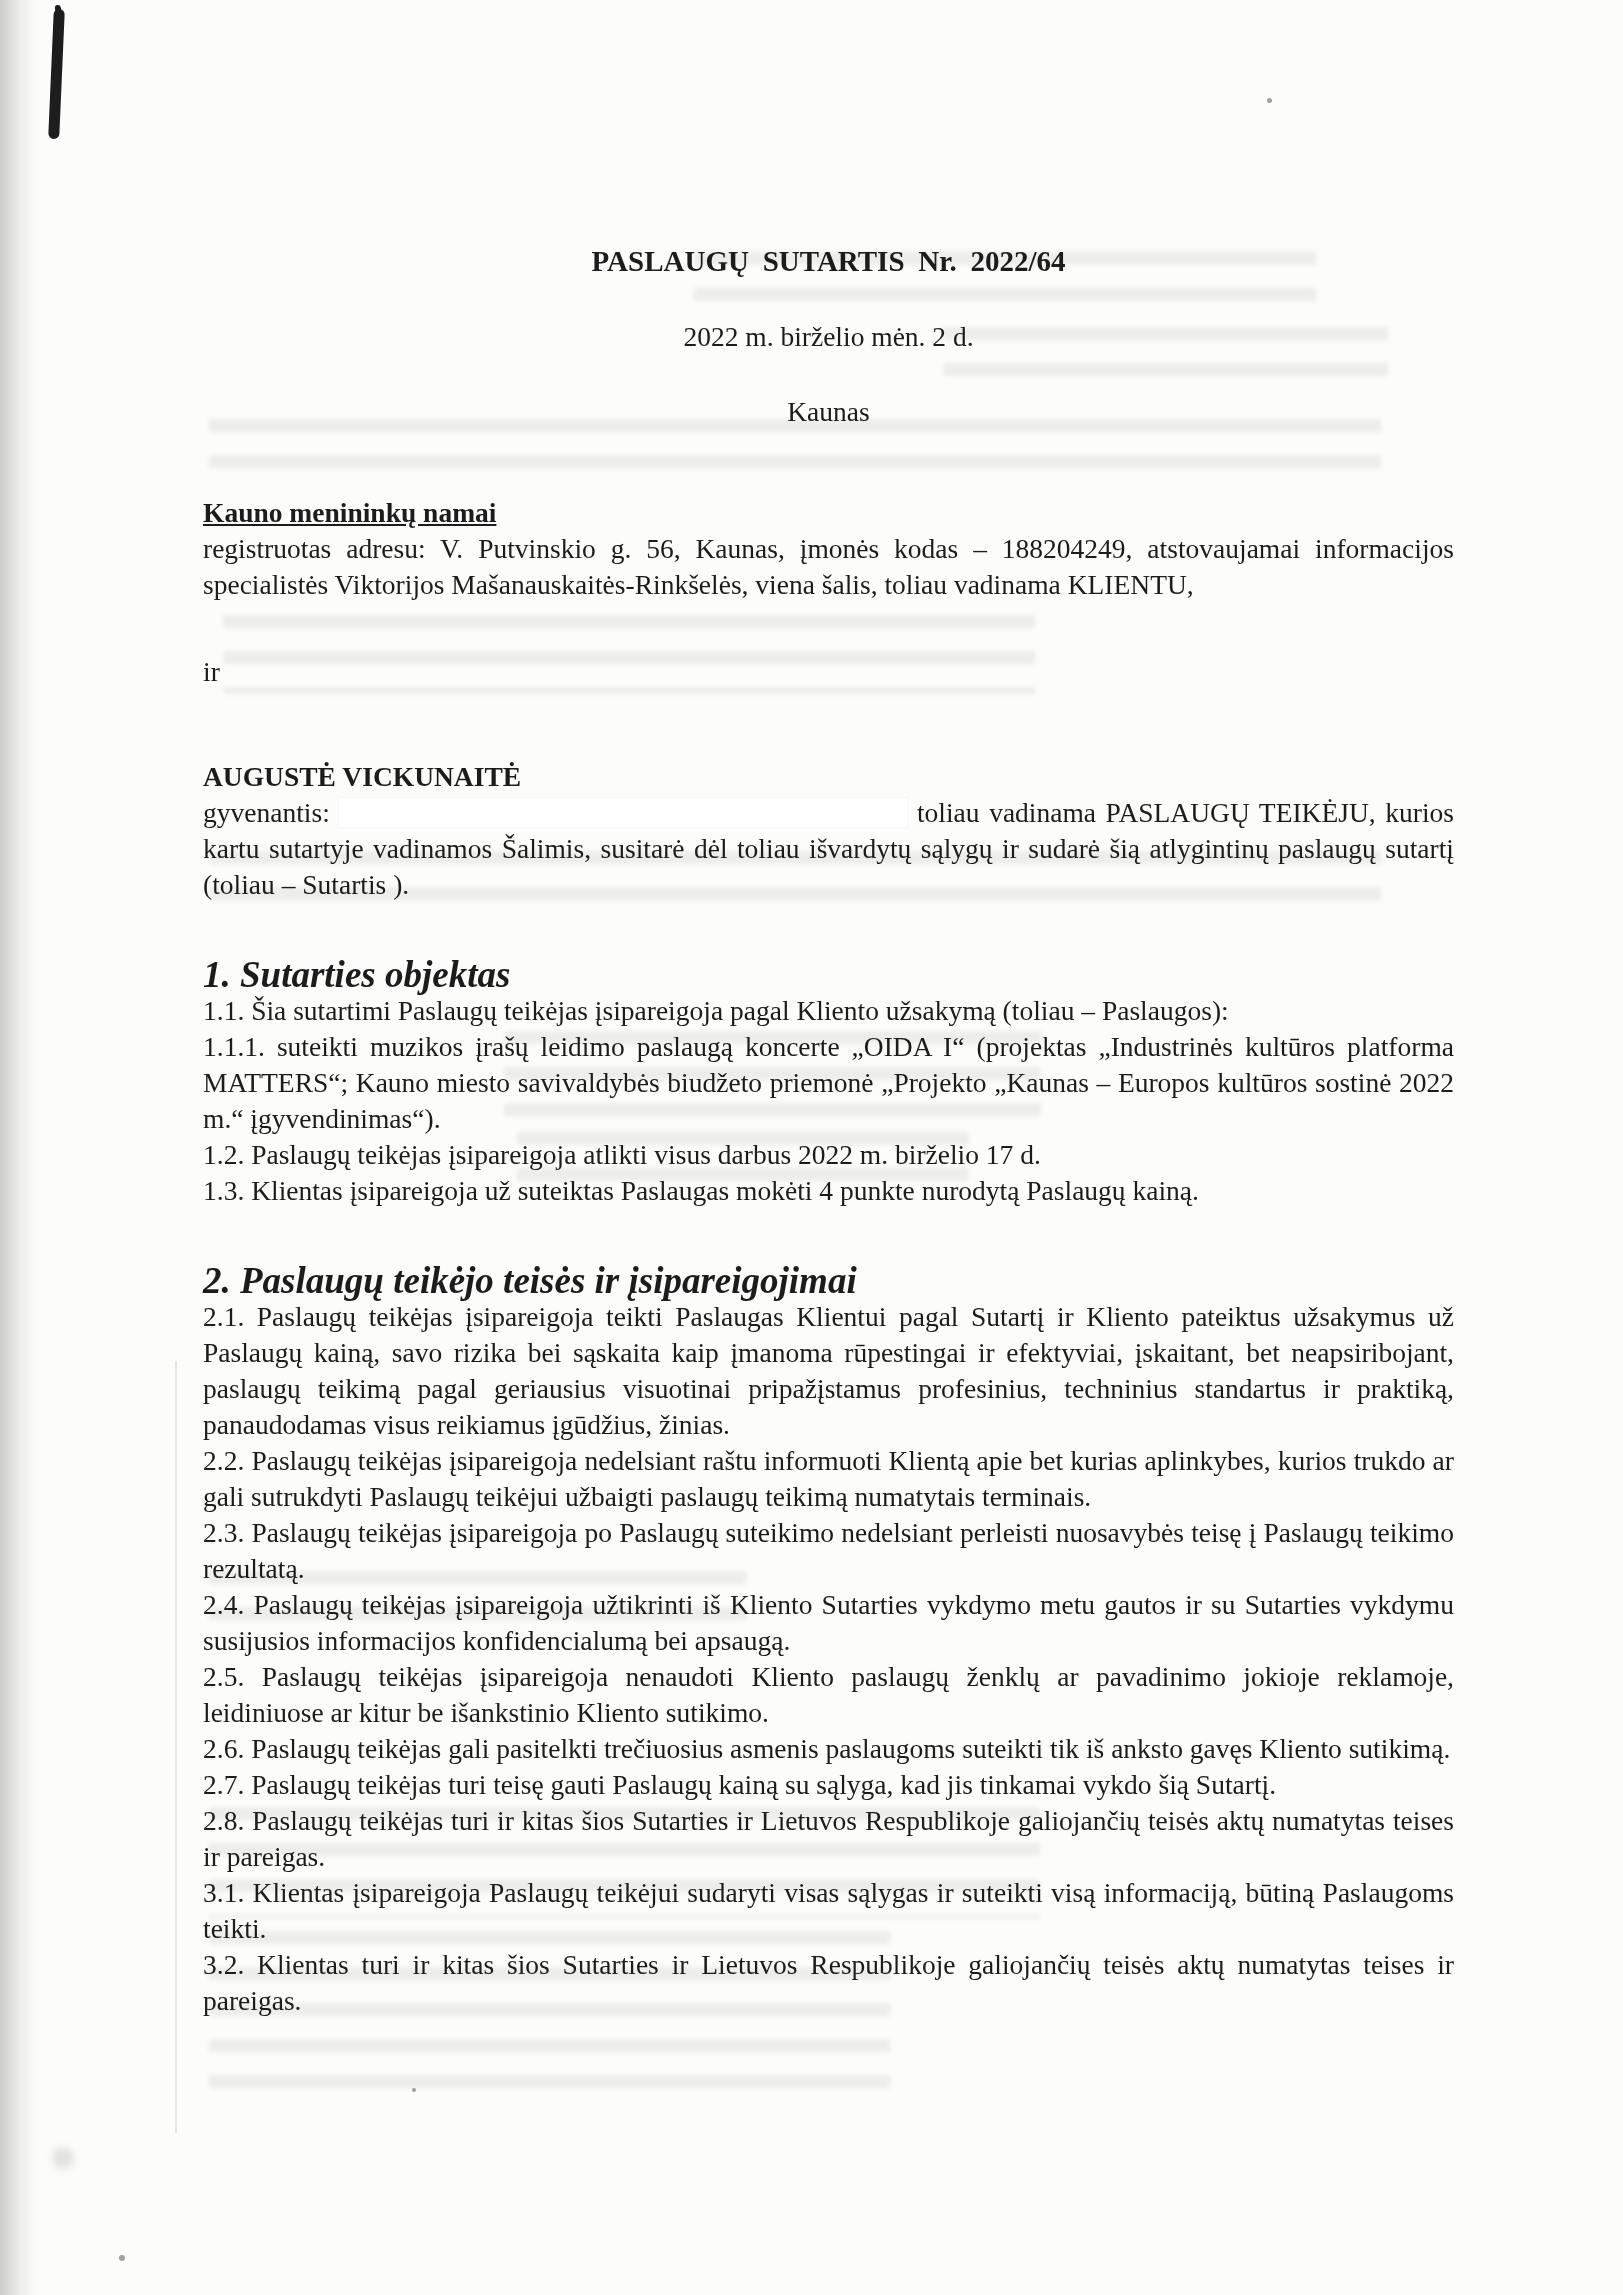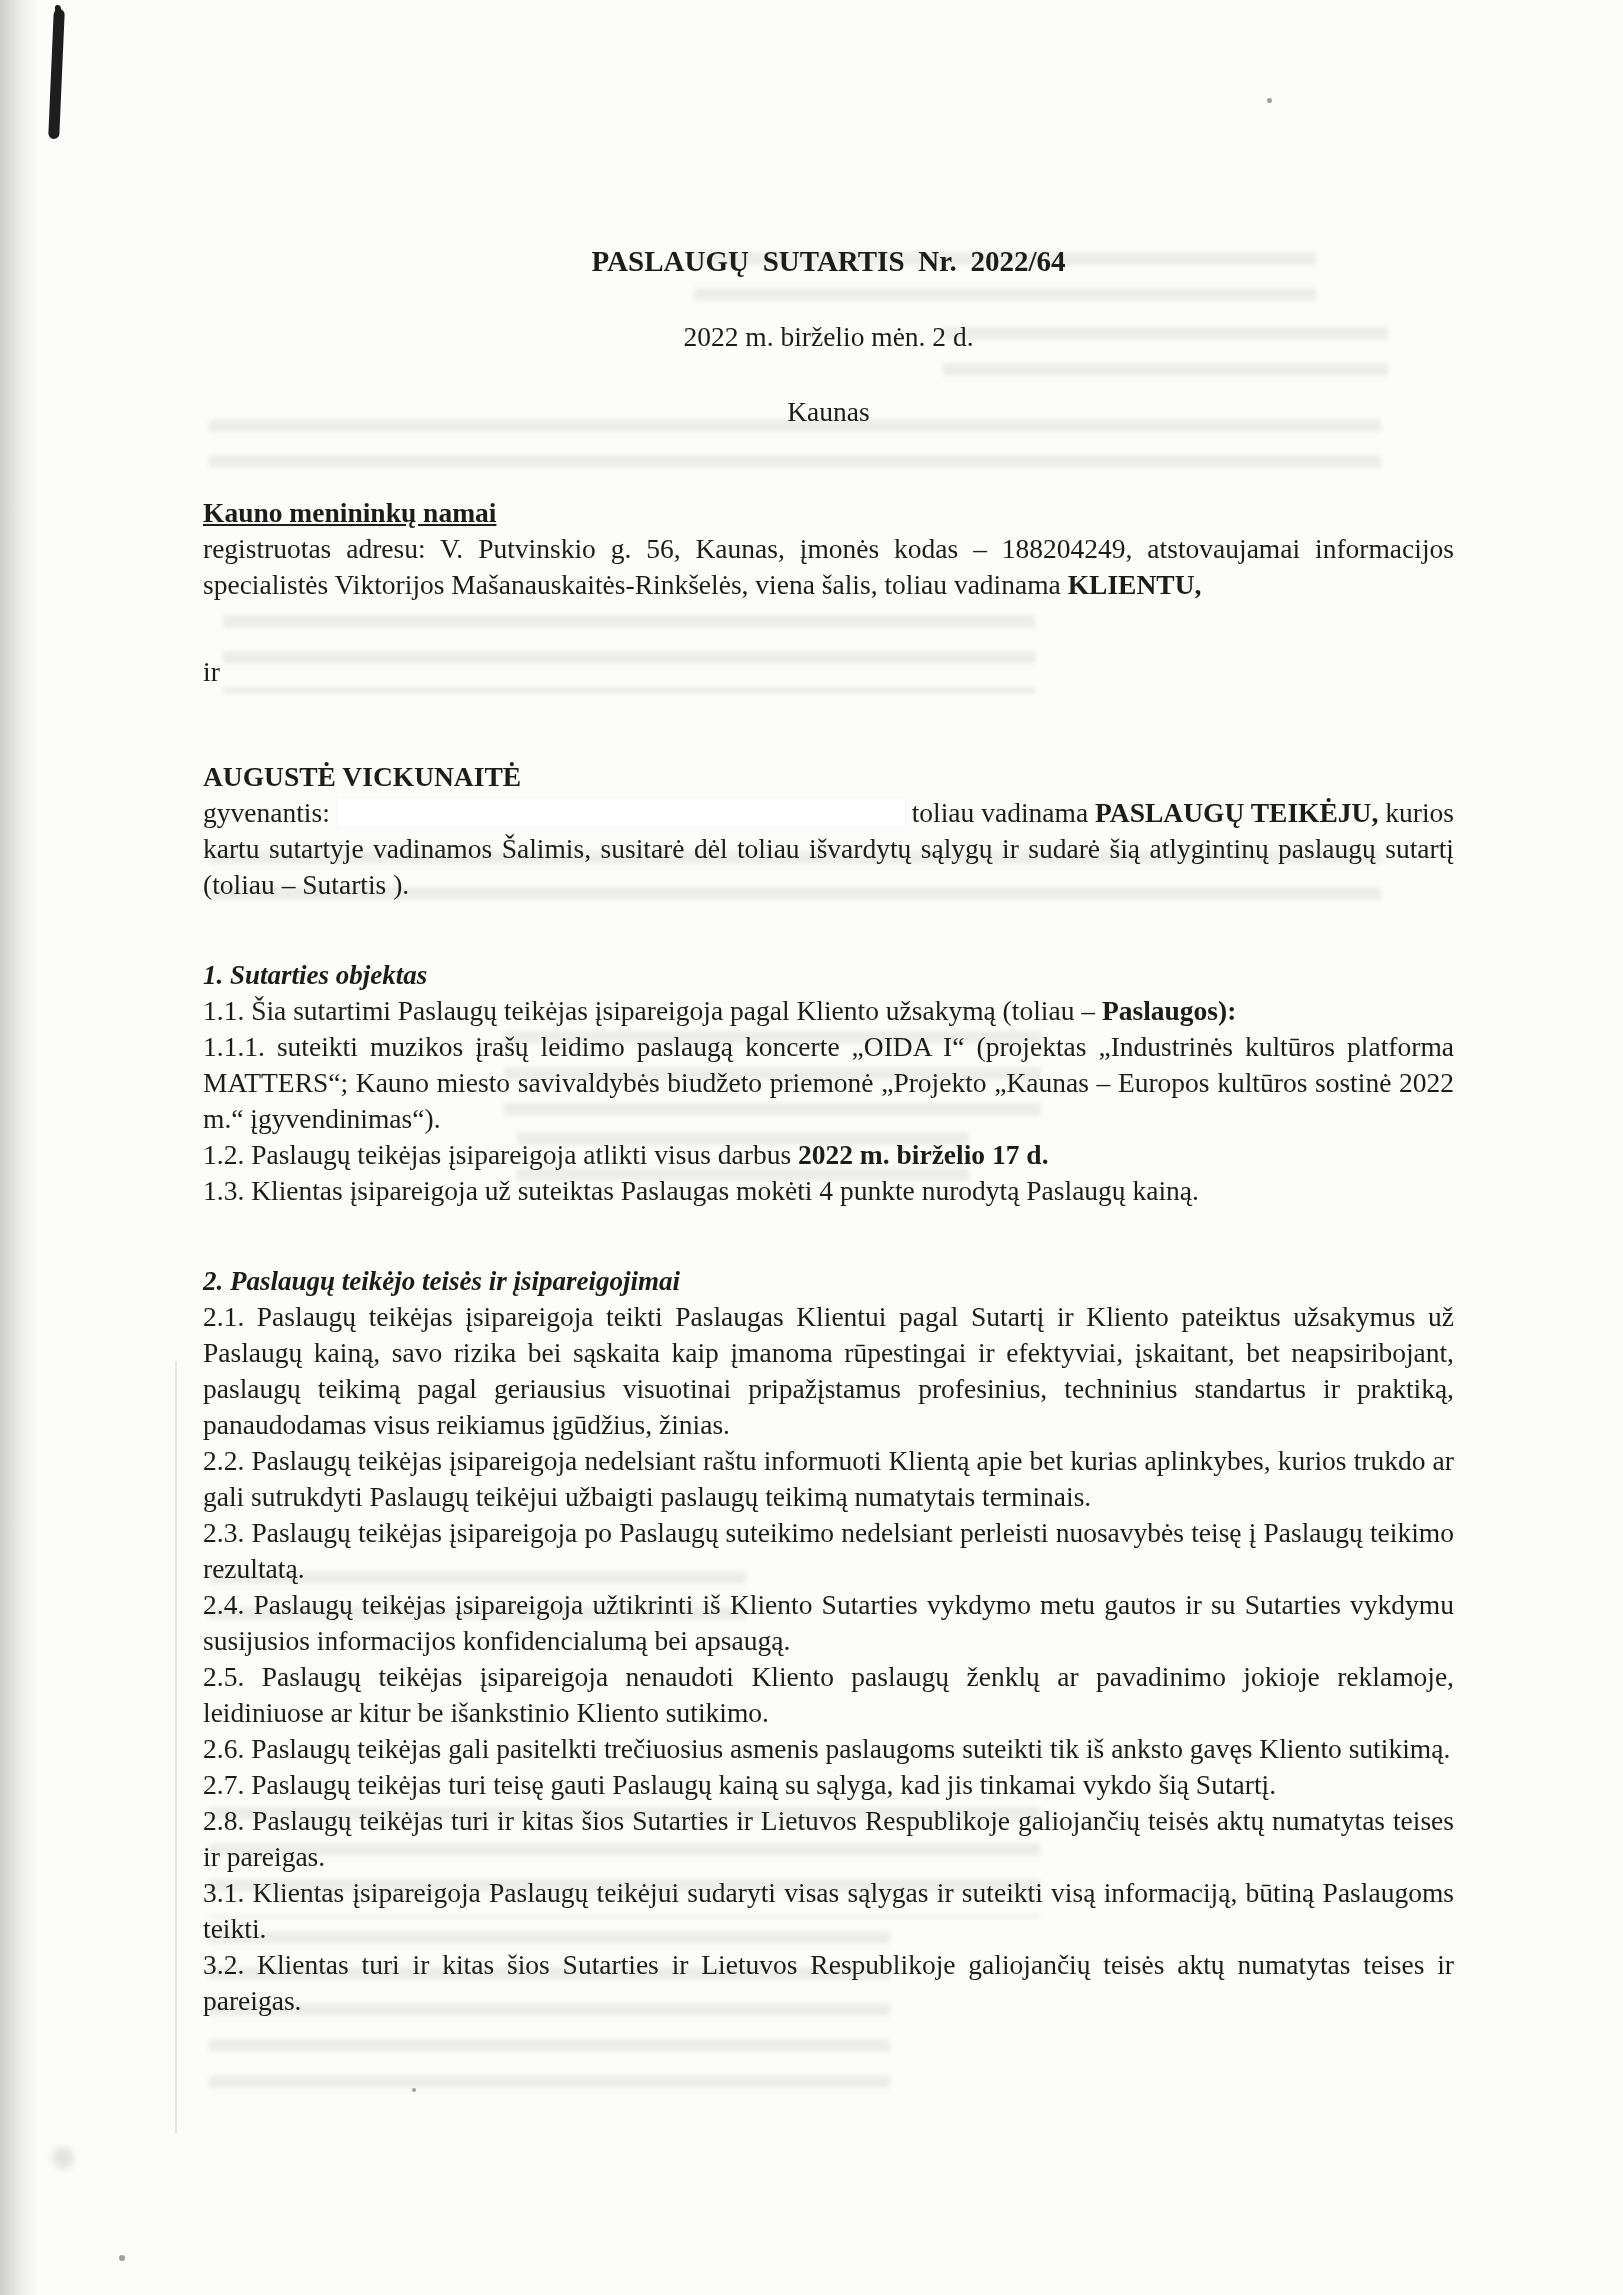--- a/index.html
+++ b/index.html
@@ -44,23 +44,23 @@
   h1{
     margin:0;font-size:29px;line-height:37px;font-weight:bold;
     text-align:center;word-spacing:6.5px;
   }
   .center{text-align:center !important;}
   .date-line{margin-top:39px !important;}
   .city-line{margin-top:39px !important;}
   .client-name{margin-top:65px !important;font-weight:bold;text-align:left !important;text-decoration:underline;}
   .conj{margin-top:51px !important;text-align:center;}
   .provider-name{margin-top:69px !important;font-weight:bold;text-align:left !important;}
-  .b{font-weight:bold;}
+  .b{font-weight:normal;}
   h2{
-    margin:54px 0 0 0;font-size:27px;line-height:36px;
+    margin:54px 0 0 0;font-size:37px;line-height:36px;
     font-weight:bold;font-style:italic;
   }
   .blank-redacted{
     display:inline-block;width:568px;height:29px;
     background:#ffffff;box-shadow:0 0 0 0.7px rgba(0,0,0,.035);
     vertical-align:-5.2px;
   }
 </style>
 </head>
 <body>

